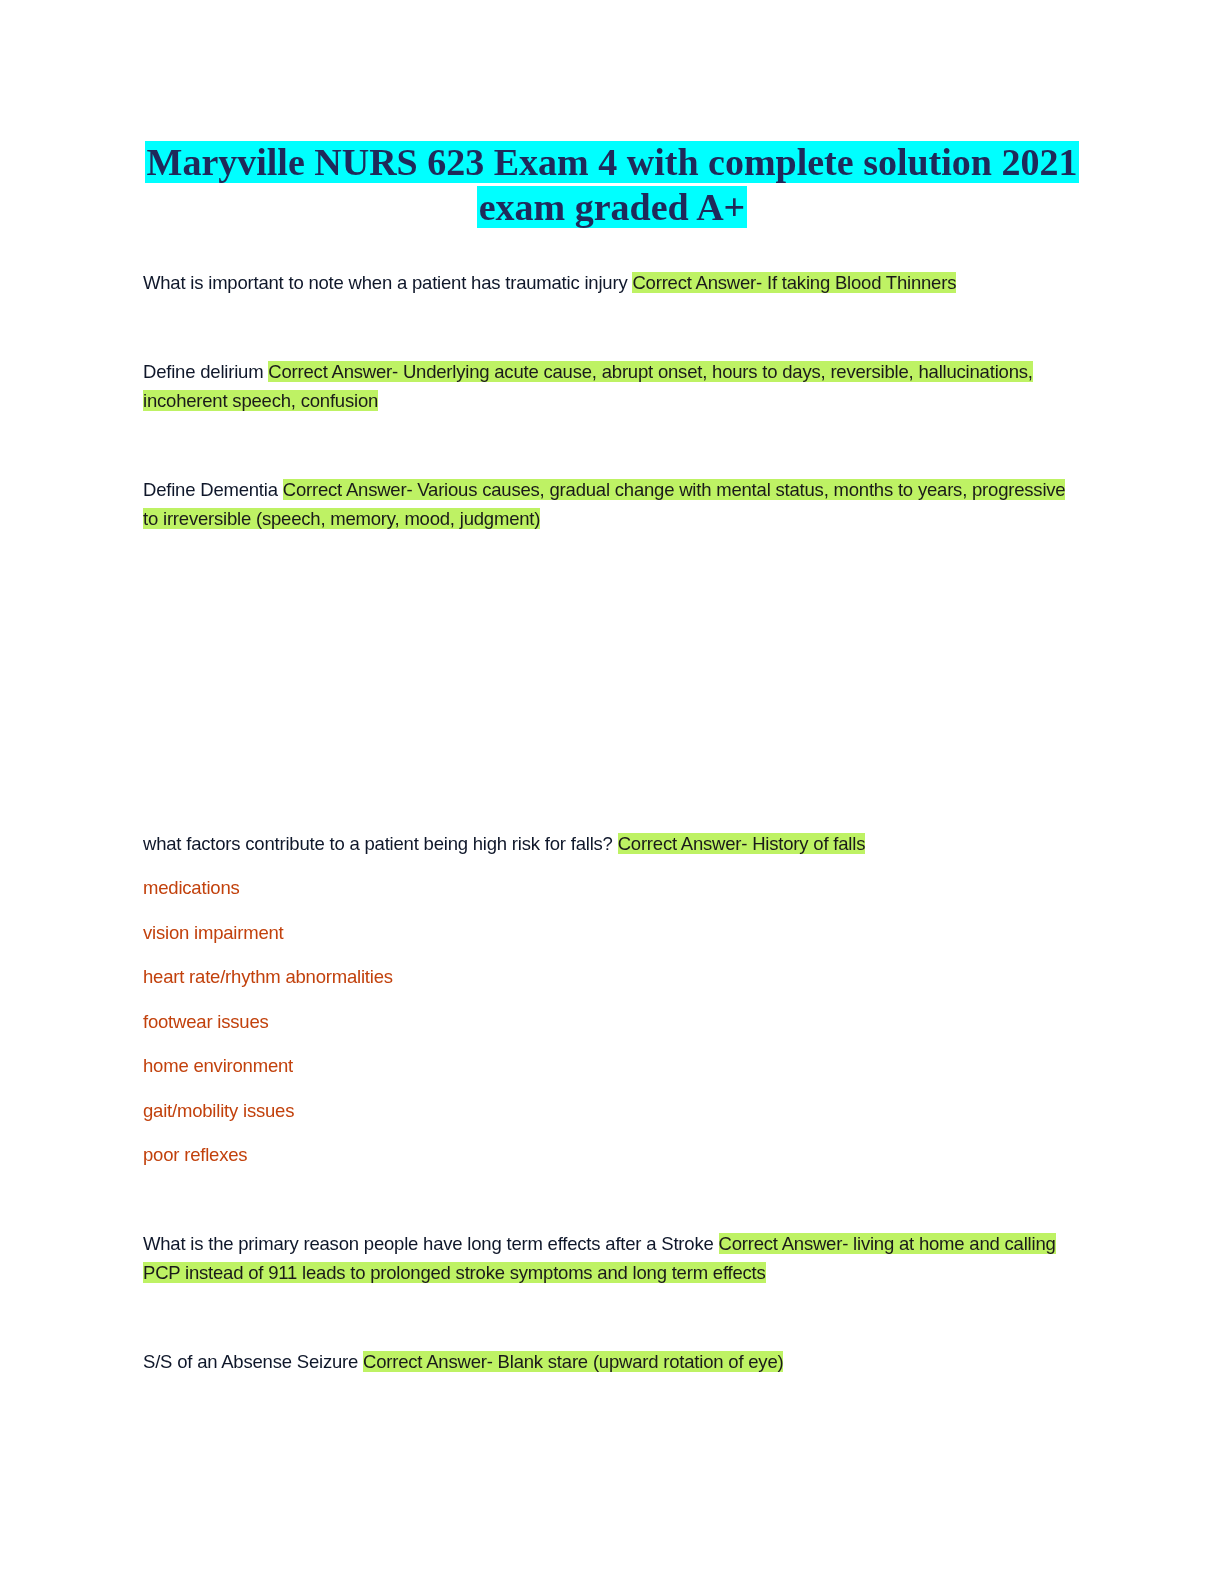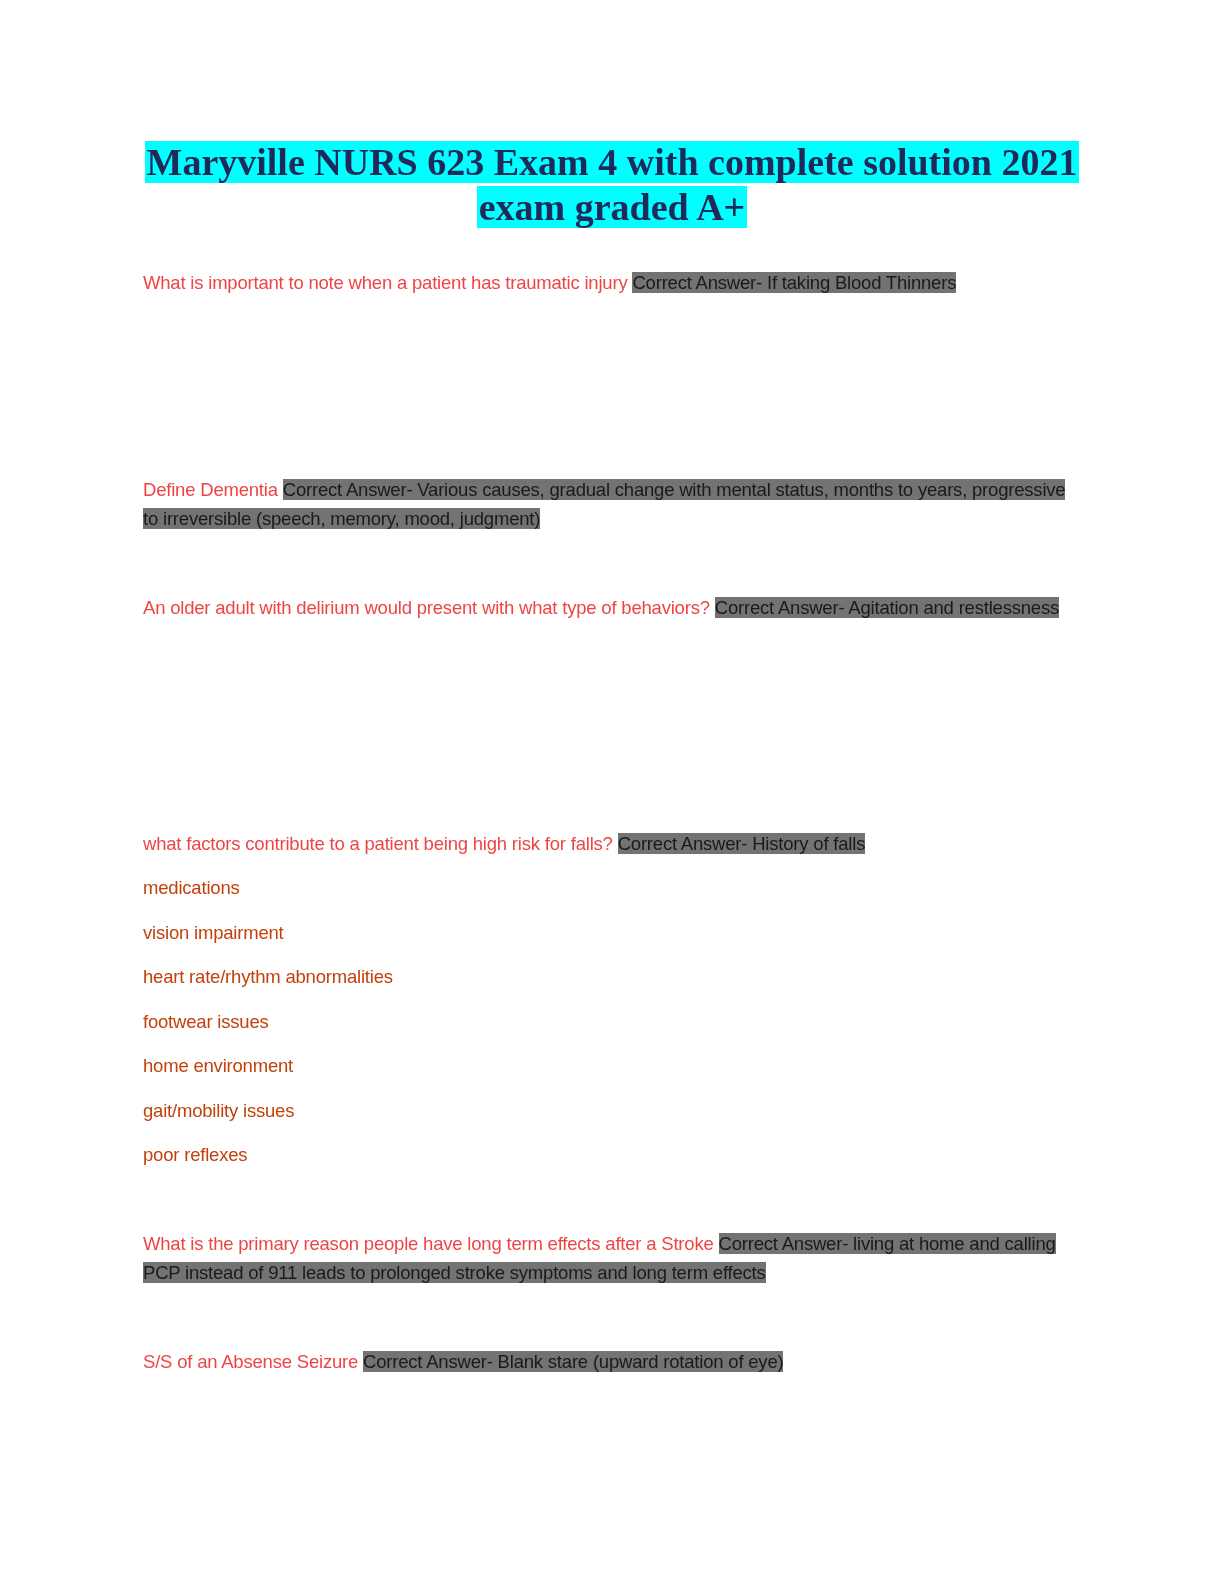--- a/index.html
+++ b/index.html
@@ -43,24 +43,24 @@
       left: 143px;
       width: 940px;
       font-family: "Liberation Sans", sans-serif;
       font-size: 18.5px;
       line-height: 29px;
       color: #000000;
       margin: 0;
       letter-spacing: -0.2px;
     }
     .q {
-      color: #ef4444;
+      color: #0f172a;
     }
     .a {
-      background: #737373;
+      background: #bef264;
       color: #1a1a1a;
     }
     .plain {
       position: absolute;
       left: 143px;
       font-family: "Liberation Sans", sans-serif;
       font-size: 18.5px;
       line-height: 29px;
       color: #c2410c;
       margin: 0;
@@ -75,30 +75,30 @@
   <h1 class="title">
     <span>Maryville NURS 623 Exam 4 with complete solution 2021</span><br>
     <span>exam graded A+</span>
   </h1>
 
   <p class="qa" style="top:268px;">
     <span class="q">What is important to note when a patient has traumatic injury</span>
     <span class="a">Correct Answer- If taking Blood Thinners</span>
   </p>
 
+  <p class="qa" style="top:357px;">
+    <span class="q">Define delirium</span>
+    <span class="a">Correct Answer- Underlying acute cause, abrupt onset, hours to days, reversible, hallucinations, incoherent speech, confusion</span>
+  </p>
 
   <p class="qa" style="top:475px;">
     <span class="q">Define Dementia</span>
     <span class="a">Correct Answer- Various causes, gradual change with mental status, months to years, progressive to irreversible (speech, memory, mood, judgment)</span>
   </p>
 
-  <p class="qa" style="top:593px;">
-    <span class="q">An older adult with delirium would present with what type of behaviors?</span>
-    <span class="a">Correct Answer- Agitation and restlessness</span>
-  </p>
 
 
   <p class="qa" style="top:829px;">
     <span class="q">what factors contribute to a patient being high risk for falls?</span>
     <span class="a">Correct Answer- History of falls</span>
   </p>
 
   <p class="plain" style="top:873px;">medications</p>
   <p class="plain" style="top:918px;">vision impairment</p>
   <p class="plain" style="top:962px;">heart rate/rhythm abnormalities</p>

